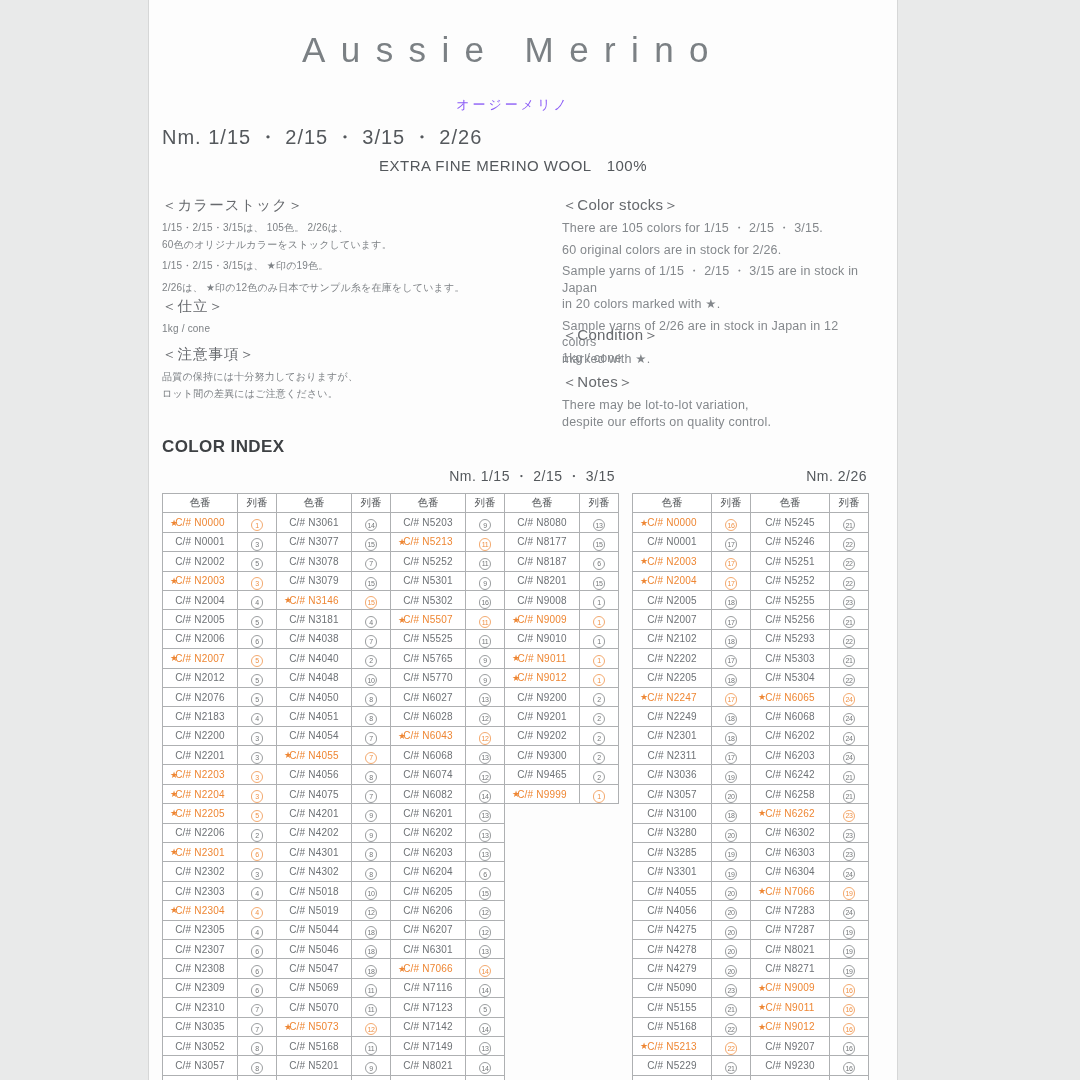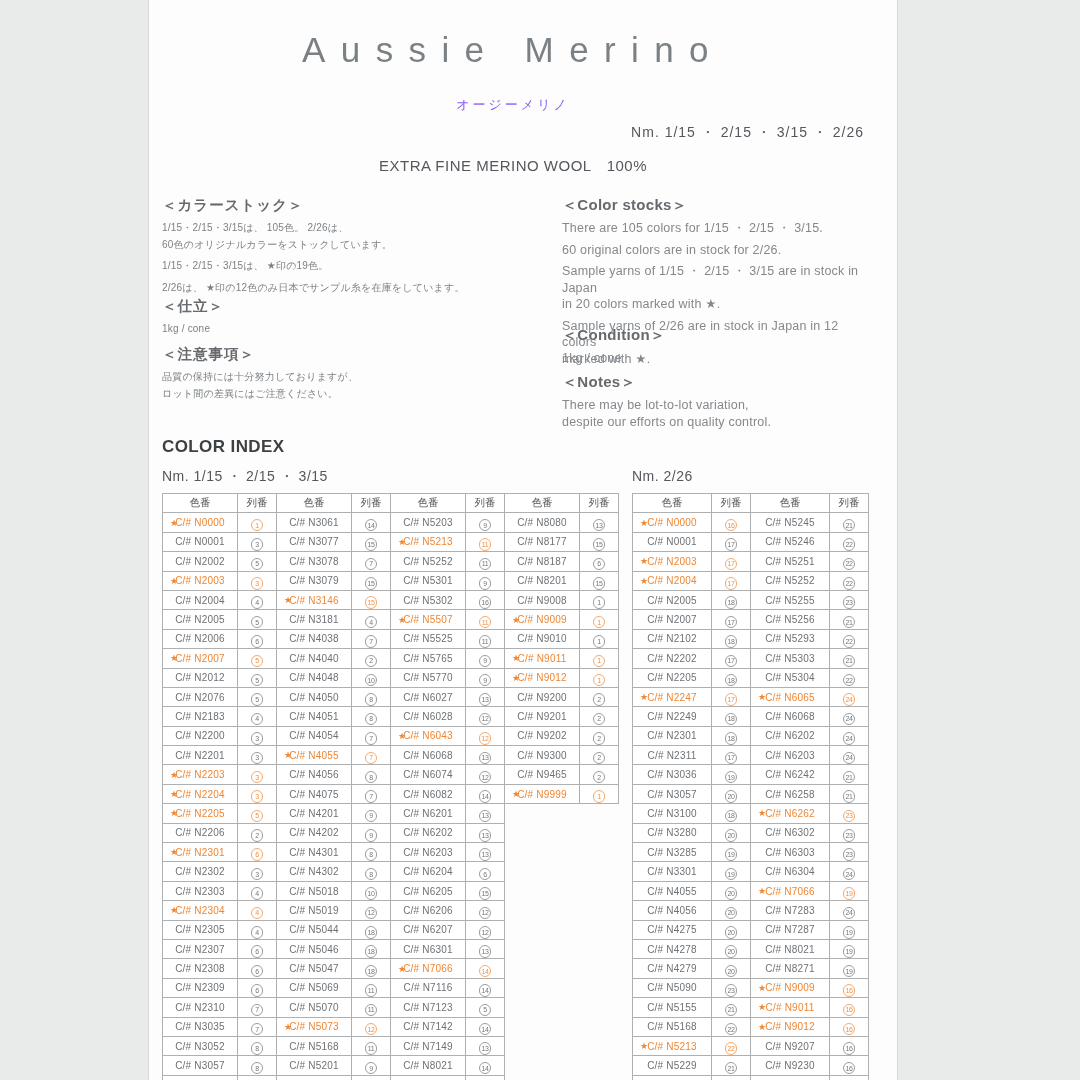--- a/index.html
+++ b/index.html
@@ -17,49 +17,49 @@
   
   .main-title{
     position:absolute;left:13px;top:30px;width:702px;text-align:center;
     font-size:35px;font-weight:500;color:#7b8084;letter-spacing:0.44em;
   }
   .main-title-ja{
     position:absolute;left:13px;top:96px;width:702px;text-align:center;
     font-size:13px;color:#8b5cf6;letter-spacing:3px;
   }
   .counts-line{
-    position:absolute;left:13px;top:124px;width:702px;text-align:right;
-    font-size:14px;color:#54585c;letter-spacing:1px;
+    position:absolute;left:13px;top:124px;width:702px;text-align:left;
+    font-size:20px;color:#54585c;letter-spacing:1px;
   }
   .material-line{
     position:absolute;left:13px;top:157px;width:702px;text-align:center;
     font-size:15px;color:#54585c;letter-spacing:0.5px;
   }
   
   .info-block{position:absolute;}
   #jp-colorstock{left:13px;top:196px;width:400px;}
   #jp-shitate{left:13px;top:297px;width:300px;}
   #jp-notes{left:13px;top:345px;width:360px;}
   #en-colorstocks{left:413px;top:196px;width:310px;}
   #en-condition{left:413px;top:326px;width:300px;}
   #en-notes{left:413px;top:373px;width:310px;}
-  .info-heading{font-size:14.5px;color:#66696d;letter-spacing:1px;margin-bottom:5px;font-weight:bold;}
+  .info-heading{font-size:14.5px;color:#66696d;letter-spacing:1px;margin-bottom:5px;}
   #en-colorstocks .info-heading,#en-condition .info-heading,#en-notes .info-heading{
     font-size:15px;letter-spacing:0.3px;
   }
   .info-par{margin:0 0 5px 0;}
   .info-line{font-size:10px;color:#7d8185;line-height:16.5px;letter-spacing:0.2px;}
   #en-colorstocks .info-line,#en-condition .info-line,#en-notes .info-line{font-size:12.5px;color:#84888c;}
   
   .color-index-heading{
     position:absolute;left:13px;top:437px;width:702px;text-align:left;
     font-size:17px;font-weight:bold;color:#3e4144;letter-spacing:0.4px;
   }
   .group-title{
-    position:absolute;top:468px;text-align:left;
+    position:absolute;top:468px;text-align:right;
     font-size:14px;color:#54585c;letter-spacing:0.5px;
   }
   #group-title-0{left:13px;width:453px;}
   #group-title-1{left:483px;width:235px;}
   .table-group{position:absolute;top:493px;display:flex;align-items:flex-start;}
   #table-group-0{left:13px;}
   #table-group-1{left:483px;}
   table.ct{border-collapse:collapse;table-layout:fixed;background:#fff;}
   table.ct + table.ct{margin-left:-1px;}
   .ct th,.ct td{

